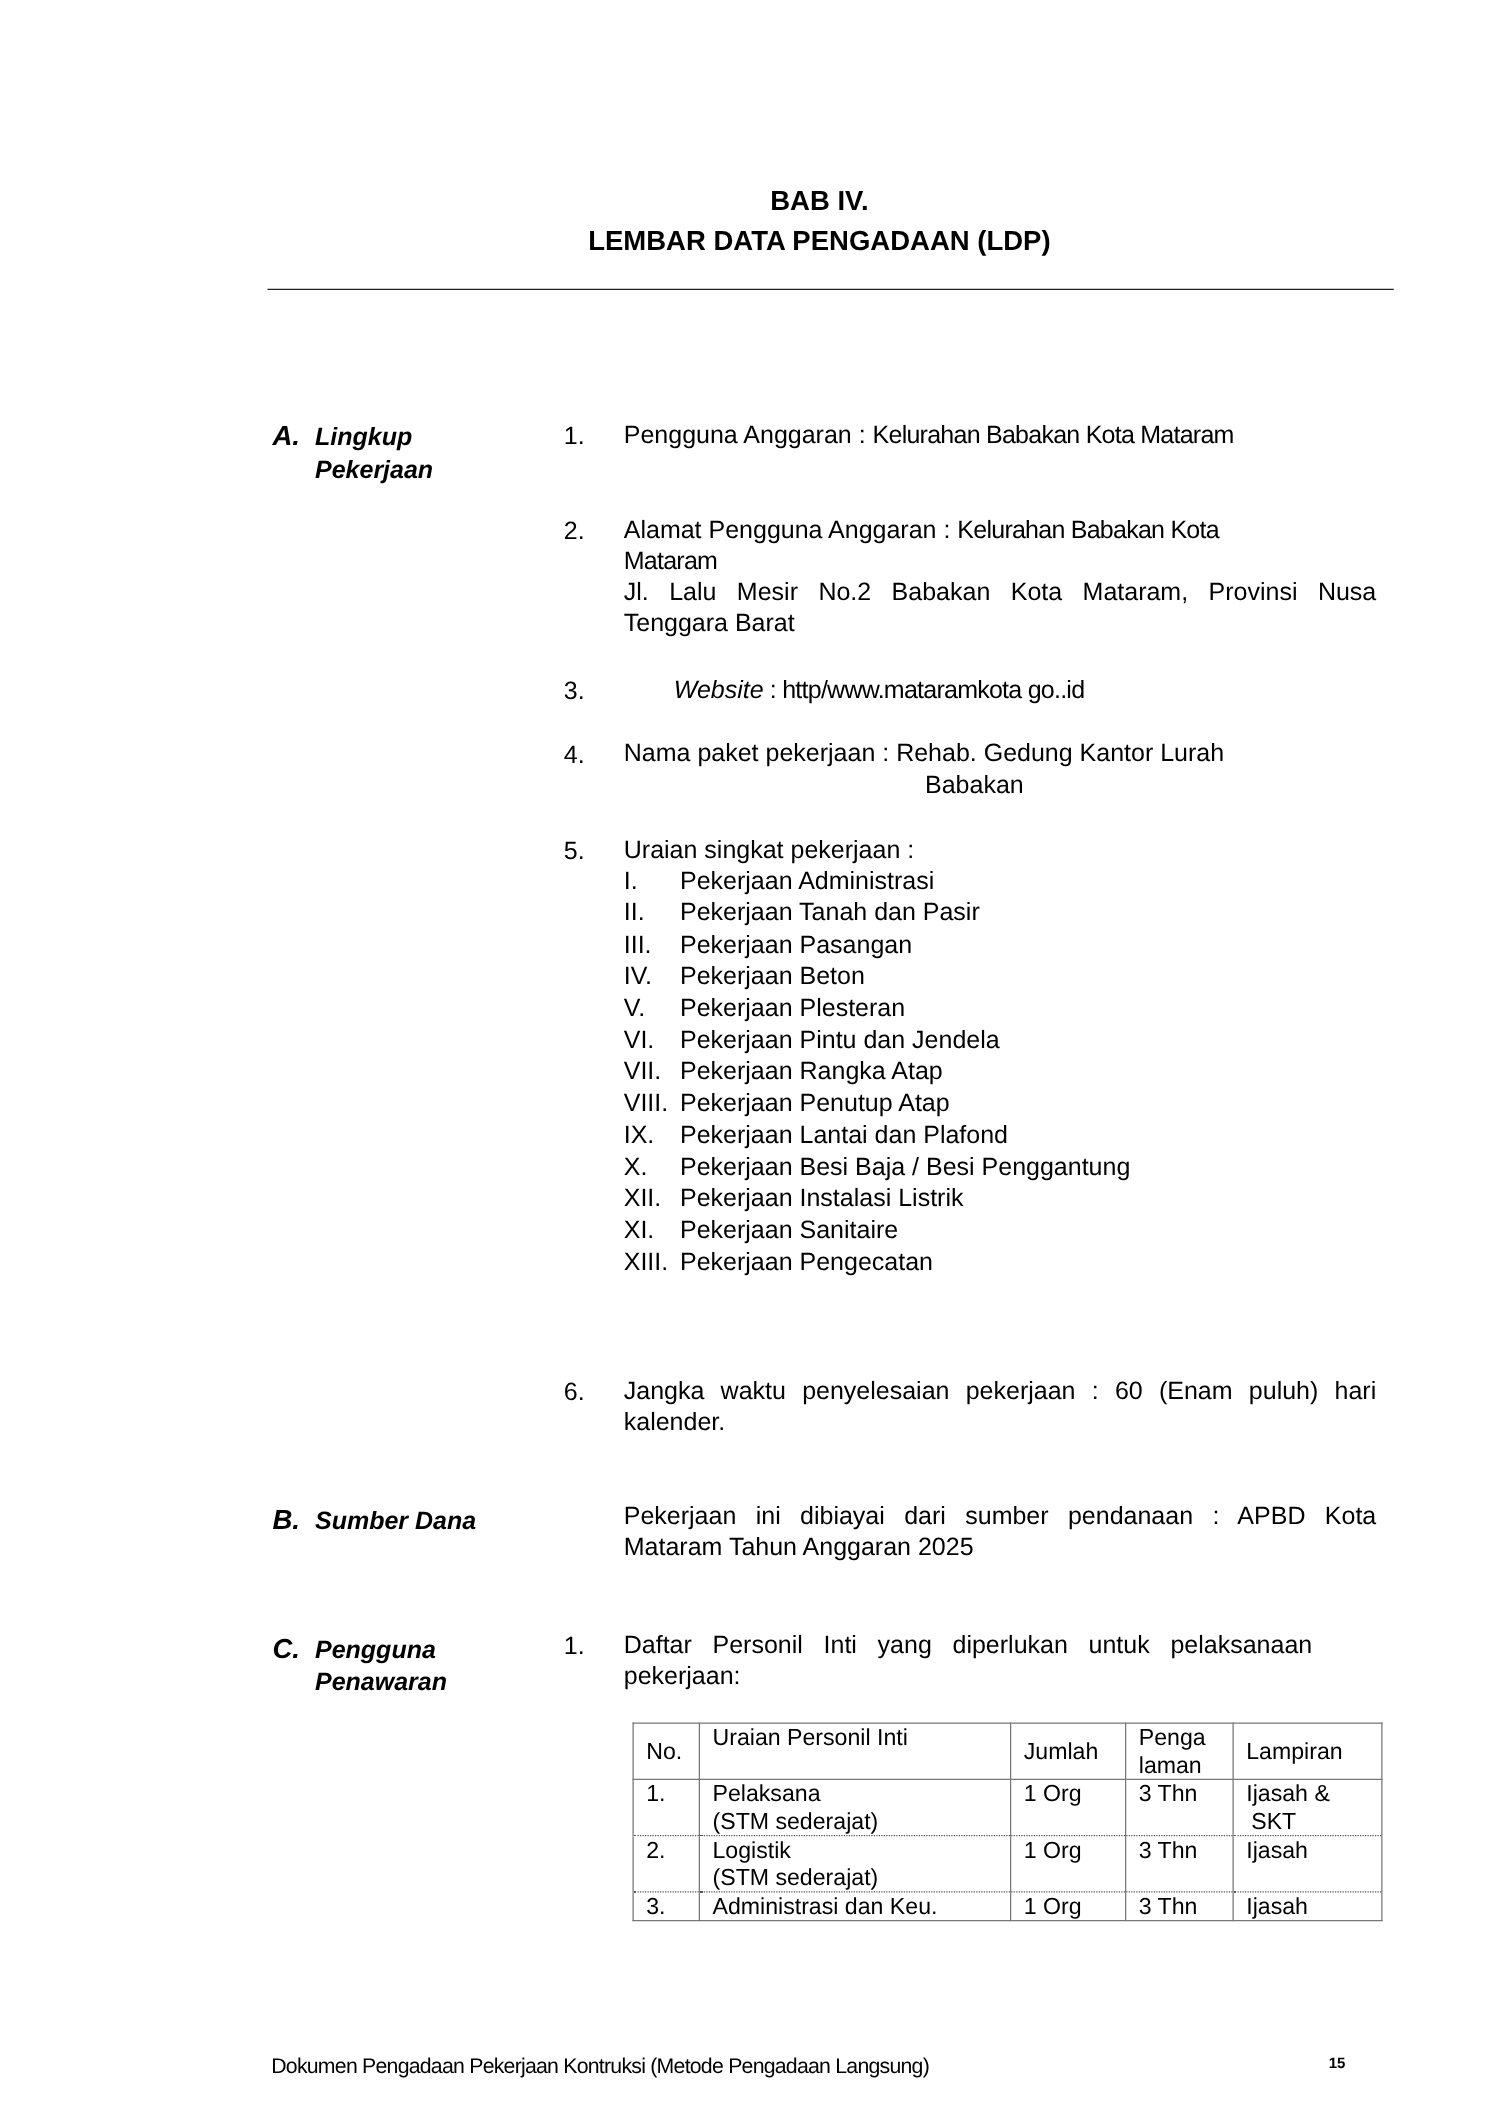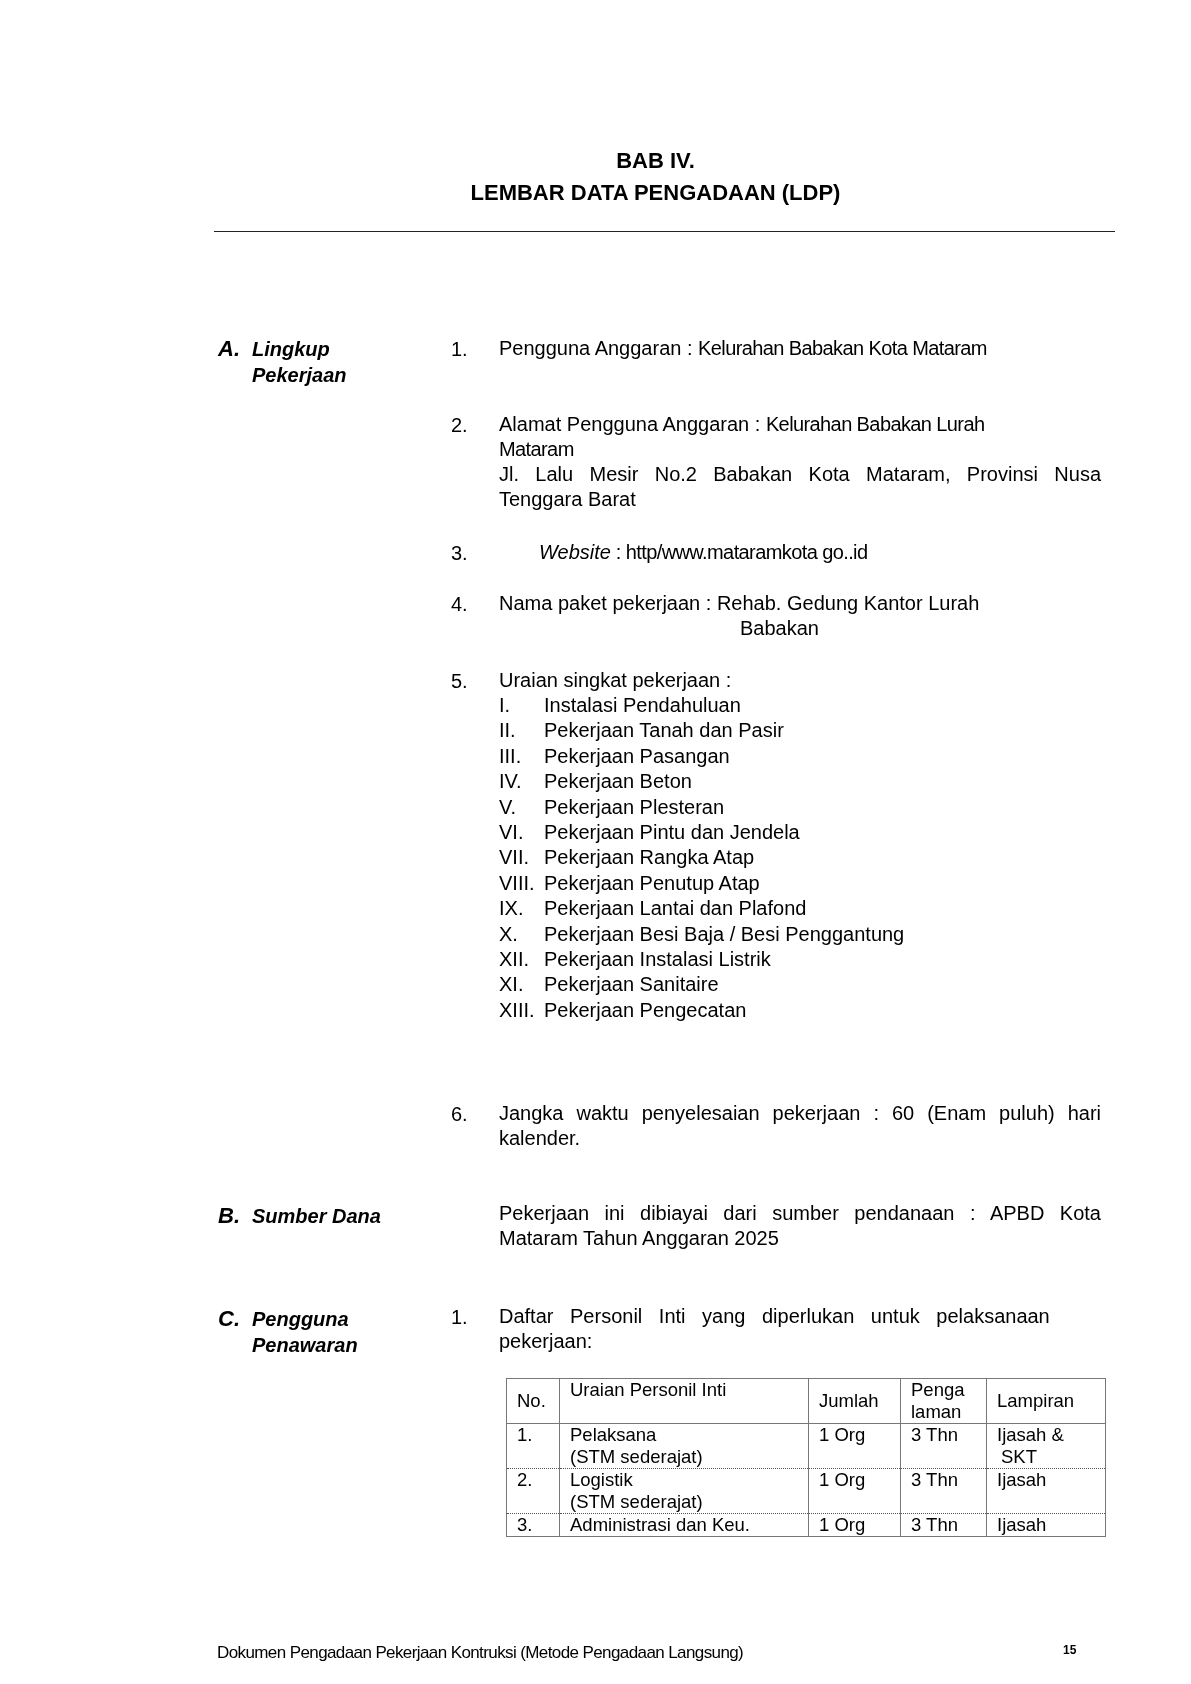--- a/index.html
+++ b/index.html
@@ -52,42 +52,42 @@
     <span class="l2">Pekerjaan</span>
   </div>
 
   <div class="num" style="top:336px;">1.</div>
   <div class="txt" style="top:336px;">
     <span>Pengguna Anggaran : </span><span class="narrow">Kelurahan Babakan Kota Mataram</span>
   </div>
 
   <div class="num" style="top:412px;">2.</div>
   <div class="txt" style="top:412px;">
-    <div><span>Alamat Pengguna Anggaran : </span><span class="narrow">Kelurahan Babakan Lurah</span></div>
+    <div><span>Alamat Pengguna Anggaran : </span><span class="narrow">Kelurahan Babakan Kota</span></div>
     <div class="narrow">Mataram</div>
     <div class="justify">Jl. Lalu Mesir No.2 Babakan Kota Mataram, Provinsi Nusa Tenggara Barat</div>
   </div>
 
   <div class="num" style="top:540px;">3.</div>
   <div class="txt" style="top:540px;">
     <span class="italic">Website</span><span class="narrow"> : http/www.mataramkota go..id</span>
   </div>
 
   <div class="num" style="top:591px;">4.</div>
   <div class="txt" style="top:591px;">
     <div>Nama paket pekerjaan : Rehab. Gedung Kantor Lurah</div>
     <div style="padding-left:241px;">Babakan</div>
   </div>
 
   <div class="num" style="top:668px;">5.</div>
   <div class="txt" style="top:668px;">Uraian singkat pekerjaan :</div>
   <div class="roman-list" style="top:693px;" id="roman-list">
       <div class="roman-row">
         <span class="rn">I.</span>
-        <span>Instalasi Pendahuluan</span>
+        <span>Pekerjaan Administrasi</span>
       </div>
       <div class="roman-row">
         <span class="rn">II.</span>
         <span>Pekerjaan Tanah dan Pasir</span>
       </div>
       <div class="roman-row">
         <span class="rn">III.</span>
         <span>Pekerjaan Pasangan</span>
       </div>
       <div class="roman-row">

